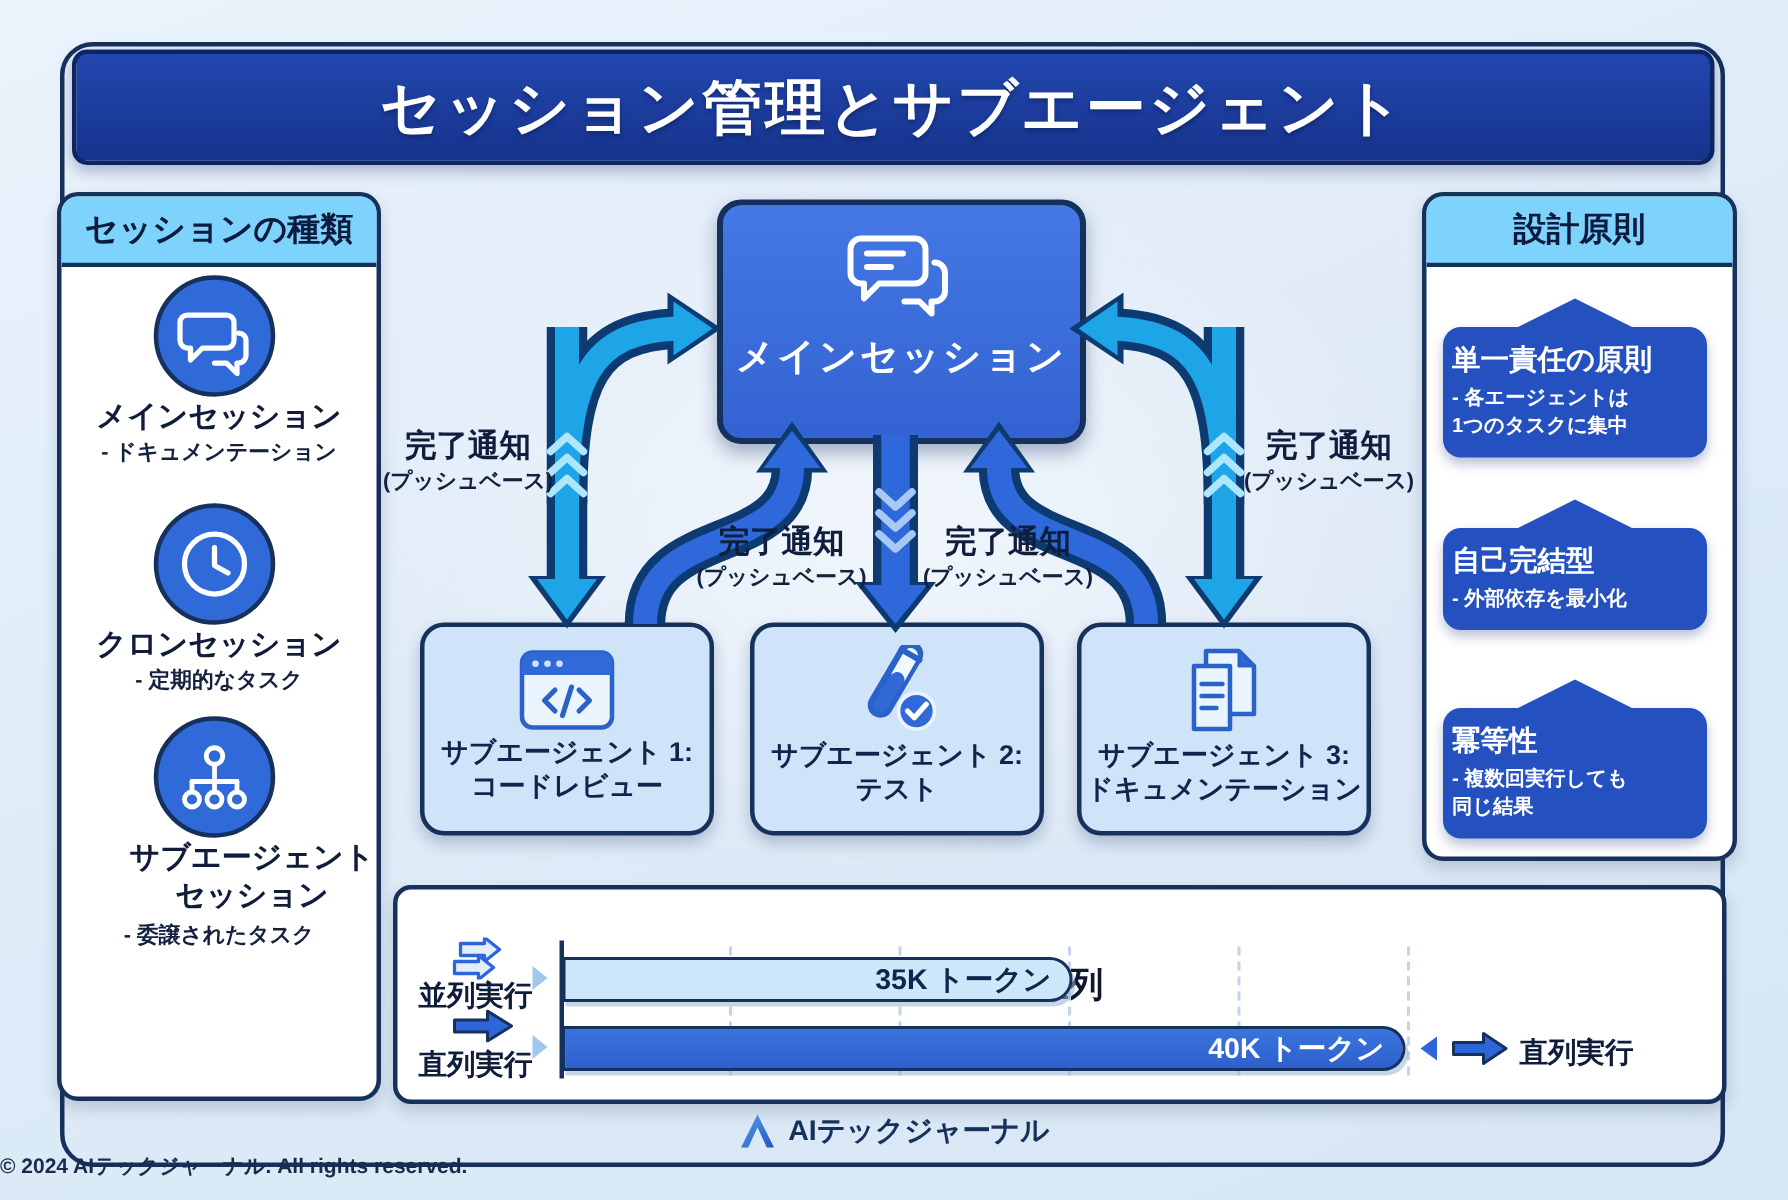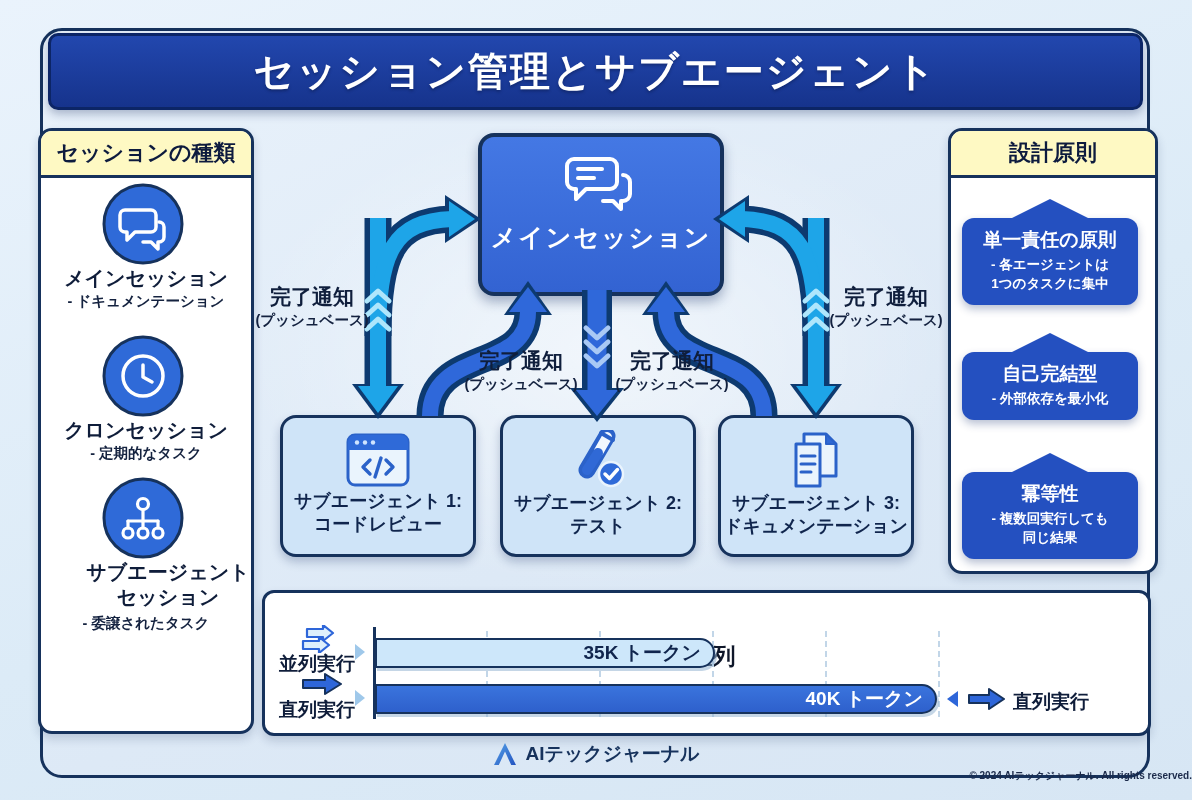--- a/index.html
+++ b/index.html
@@ -13,33 +13,33 @@
   
   .banner{left:48px; top:33px; width:1089px; height:71px; border:3px solid #0c2566; border-radius:10px;
           background:linear-gradient(180deg,#2247ae 0%,#16338c 100%);
           display:flex; align-items:center; justify-content:center;
           box-shadow:0 4px 10px rgba(15,35,90,.3);}
   .banner h1{margin:0; color:#fff; font-size:40px; font-weight:800; letter-spacing:2px;
              text-shadow:0 2px 3px rgba(8,20,60,.4);}
   
   .panel{background:#fff; border:3px solid #16325c; border-radius:14px;
          box-shadow:0 5px 10px rgba(20,45,90,.18);}
-  .panel-head{position:absolute; left:0; top:0; right:0; height:44px; background:#fef9c3;
+  .panel-head{position:absolute; left:0; top:0; right:0; height:44px; background:#7dd3fc;
               border-bottom:3px solid #16325c; border-radius:11px 11px 0 0;
               display:flex; align-items:center; justify-content:center;
               font-size:22px; font-weight:800; color:#0d1b3e;}
   .left-panel{left:38px; top:128px; width:210px; height:600px;}
   .right-panel{left:948px; top:128px; width:204px; height:440px;}
   .item-label{left:0; right:0; text-align:center; font-size:20px; font-weight:800; color:#0f1d3a; line-height:1.25;}
   .item-desc{left:0; right:0; text-align:center; font-size:14.5px; font-weight:700; color:#14223f;}
   .ml{white-space:pre-line;}
   .icircle{width:84px; height:84px;}
   
   .principle{left:11px; width:176px; background:#2450c0; border-radius:12px; color:#fff;
-             text-align:center; padding:9px 6px 11px; box-sizing:border-box;
+             padding:9px 6px 11px; box-sizing:border-box;
              box-shadow:0 4px 8px rgba(20,45,110,.3);}
   .principle::before{content:""; position:absolute; top:-19px; left:50%; transform:translateX(-50%);
              border-left:40px solid transparent; border-right:40px solid transparent;
              border-bottom:20px solid #2450c0;}
   .principle .pt{font-size:19px; font-weight:800; margin-bottom:3px;}
   .principle .pd{font-size:13.5px; font-weight:700; line-height:1.4;}
   
   .main-box{left:478px; top:133px; width:238px; height:155px; border:4px solid #16325c; border-radius:16px;
             background:linear-gradient(180deg,#4478e4 0%,#3363d2 100%);
             box-shadow:0 6px 12px rgba(20,45,100,.35); text-align:center;}
@@ -65,21 +65,21 @@
         color:#fff; font-size:19px; font-weight:800;}
   .row-label{width:92px; text-align:center; font-size:19px; font-weight:800; color:#0f1d3a;}
   .ptr{width:0; height:0; border-top:8px solid transparent; border-bottom:8px solid transparent;
        border-left:10px solid #9fc8ea;}
   .ltri{width:0; height:0; border-top:8px solid transparent; border-bottom:8px solid transparent;
         border-right:11px solid #2e66d9;}
   .legend-label{font-size:19px; font-weight:800; color:#0f1d3a;}
   
   .brand-row{left:0; right:0; top:741px; display:flex; align-items:center; justify-content:center; gap:7px;}
   .brand-name{font-size:19px; font-weight:800; color:#16325c;}
-  .copyright{left:0; right:0; top:769px; text-align:right; font-size:10px; font-weight:600; color:#1b2a4a;}
+  .copyright{left:0; right:0; top:769px; text-align:left; font-size:14px; font-weight:600; color:#1b2a4a;}
   svg{display:block;}
   .overlay{left:0; top:0; z-index:4; pointer-events:none;}
   .deco{left:0; top:0; z-index:0; pointer-events:none;}
   .z1{z-index:1;} .z2{z-index:2;} .z3{z-index:3;} .z5{z-index:5;}
 </style>
 </head>
 <body>
 
 <div id="canvas">
 

